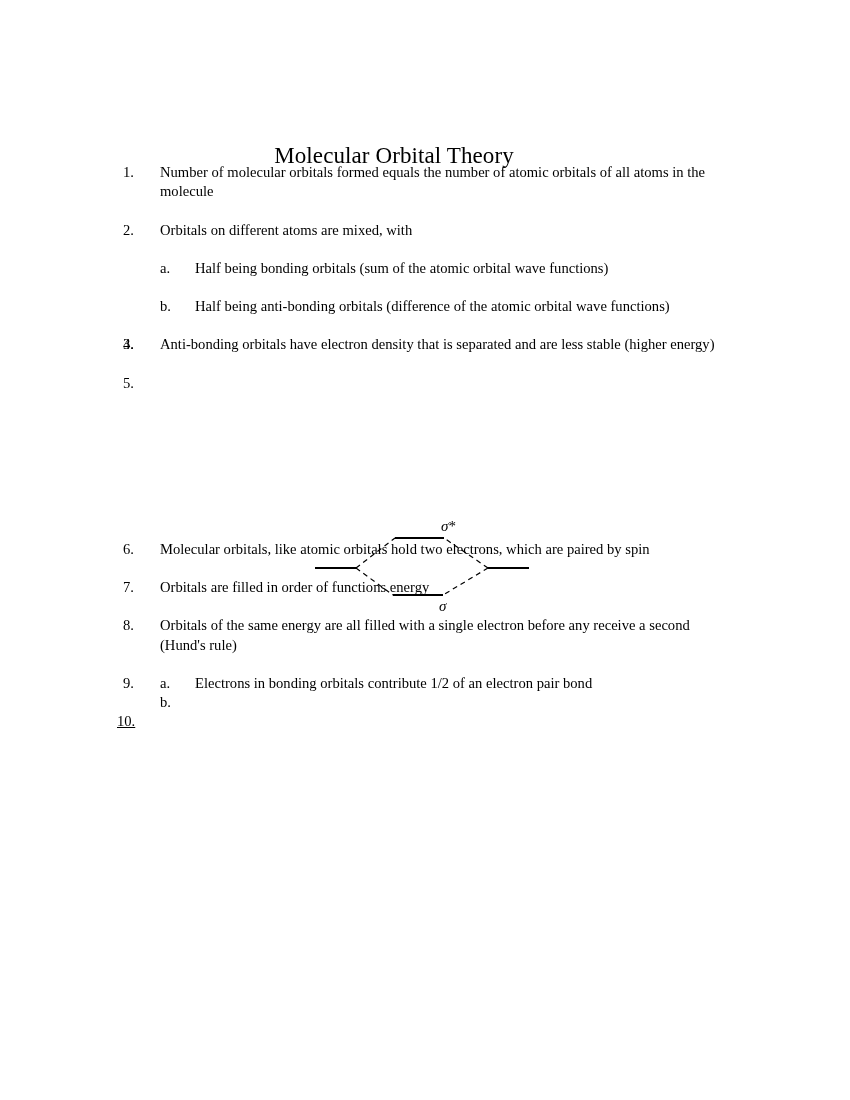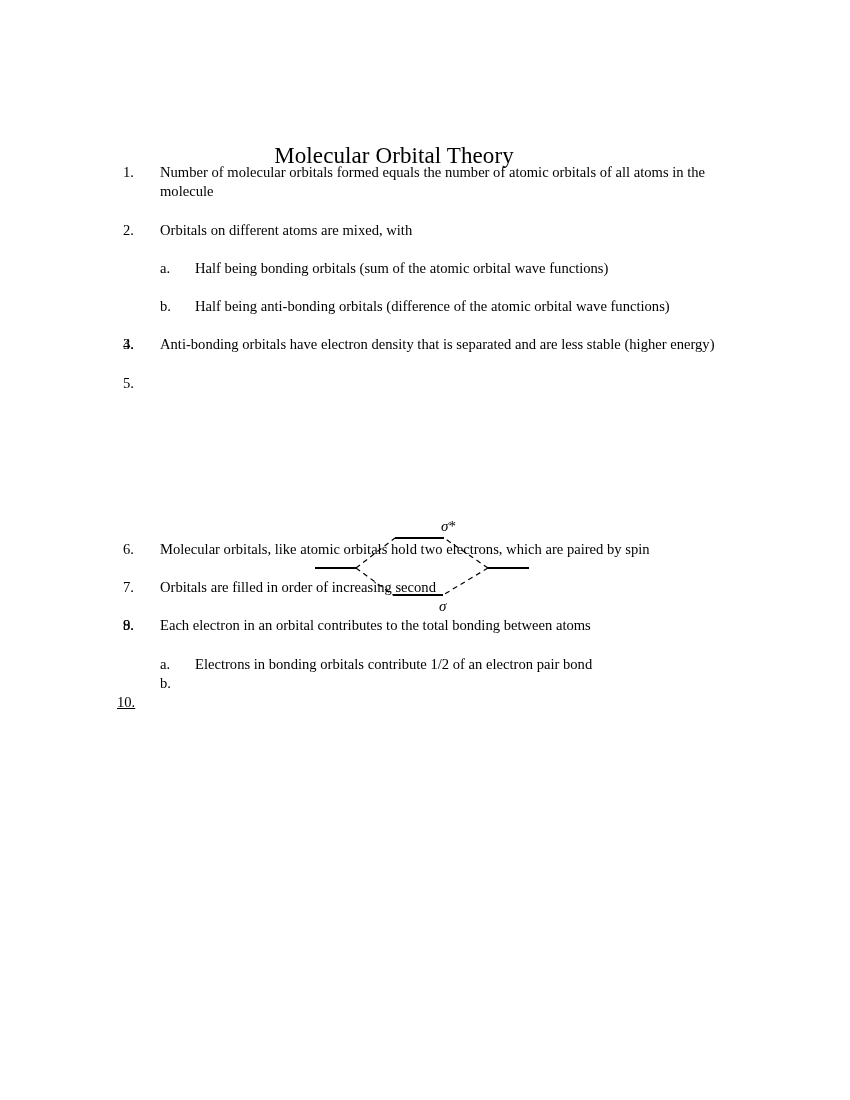--- a/index.html
+++ b/index.html
@@ -138,30 +138,30 @@
 
     <div style="height:166px;"></div>
 
     <div class="item">
       <span class="marker">6.</span>
       <span class="item-text">Molecular orbitals, like atomic orbitals hold two electrons, which are paired by spin</span>
     </div>
 
     <div class="item">
       <span class="marker">7.</span>
-      <span class="item-text">Orbitals are filled in order of increasing second</span>
+      <span class="item-text">Orbitals are filled in order of functions energy</span>
     </div>
 
     <div class="item">
       <span class="marker">8.</span>
+      <span class="item-text">Orbitals of the same energy are all filled with a single electron before any receive a second (Hund's rule)</span>
     </div>
 
     <div class="item">
       <span class="marker">9.</span>
-      <span class="item-text">Each electron in an orbital contributes to the total bonding between atoms</span>
     </div>
 
     <div class="item sub tight">
       <span class="marker">a.</span>
       <span class="item-text">Electrons in bonding orbitals contribute 1/2 of an electron pair bond</span>
     </div>
 
     <div class="item sub">
       <span class="marker">b.</span>
     </div>

